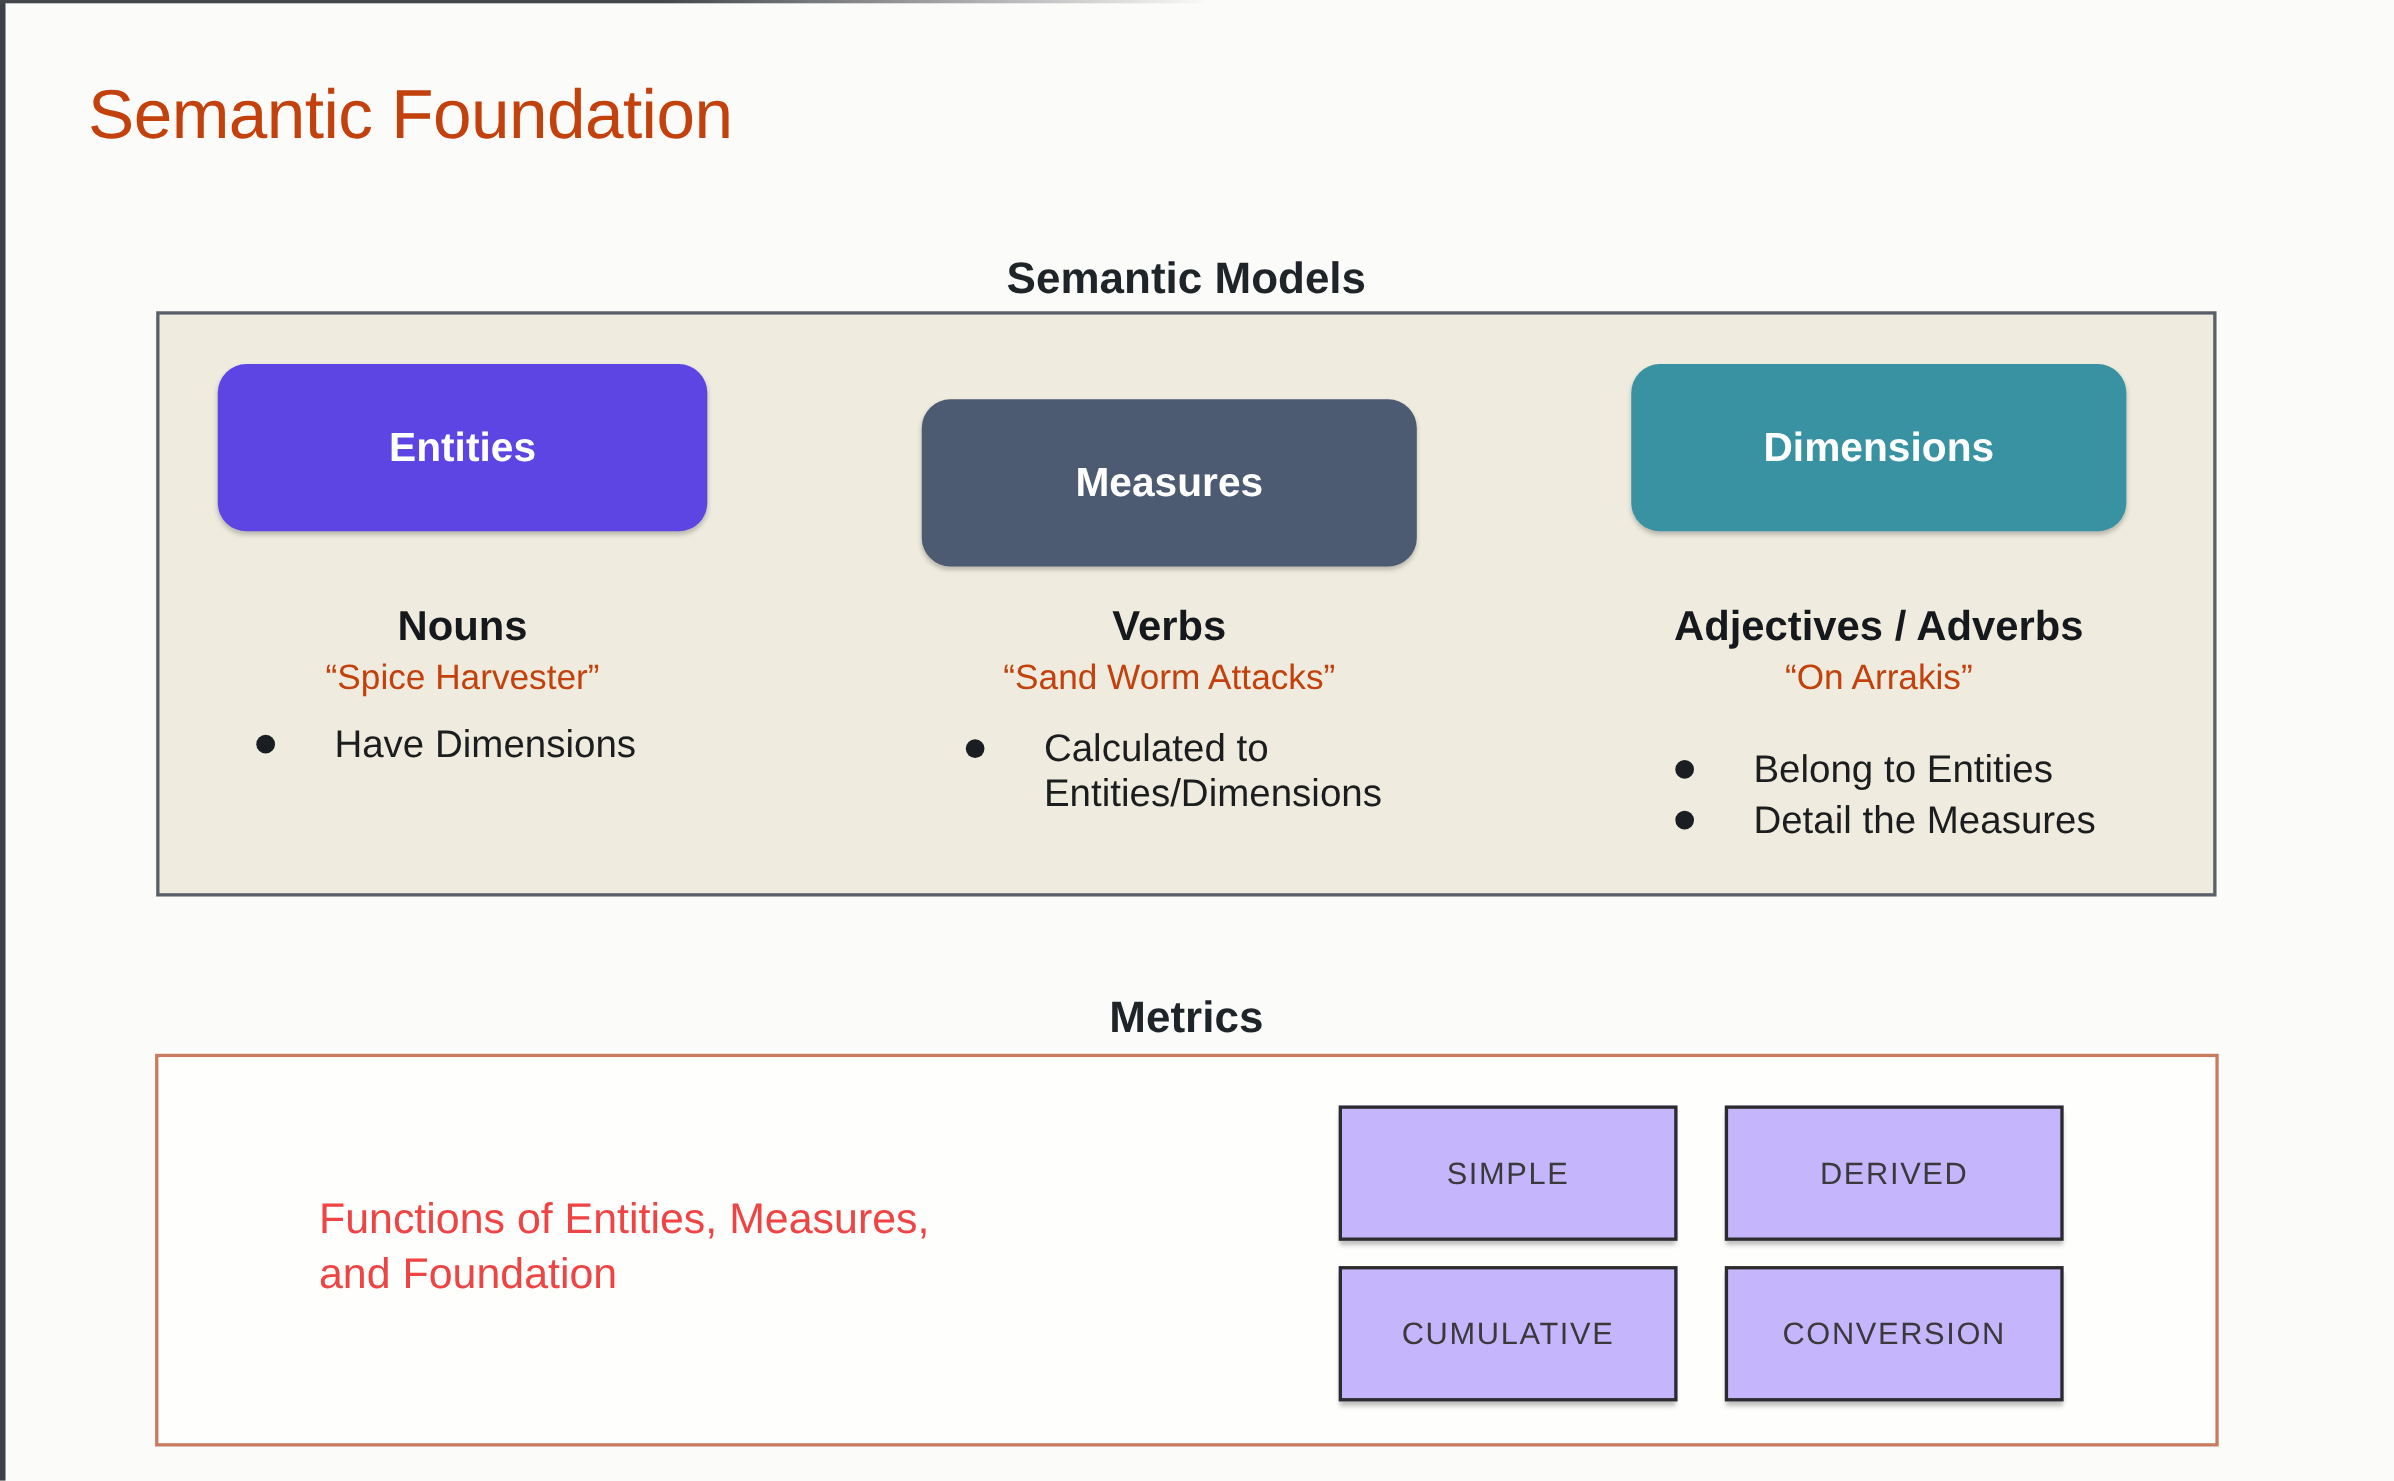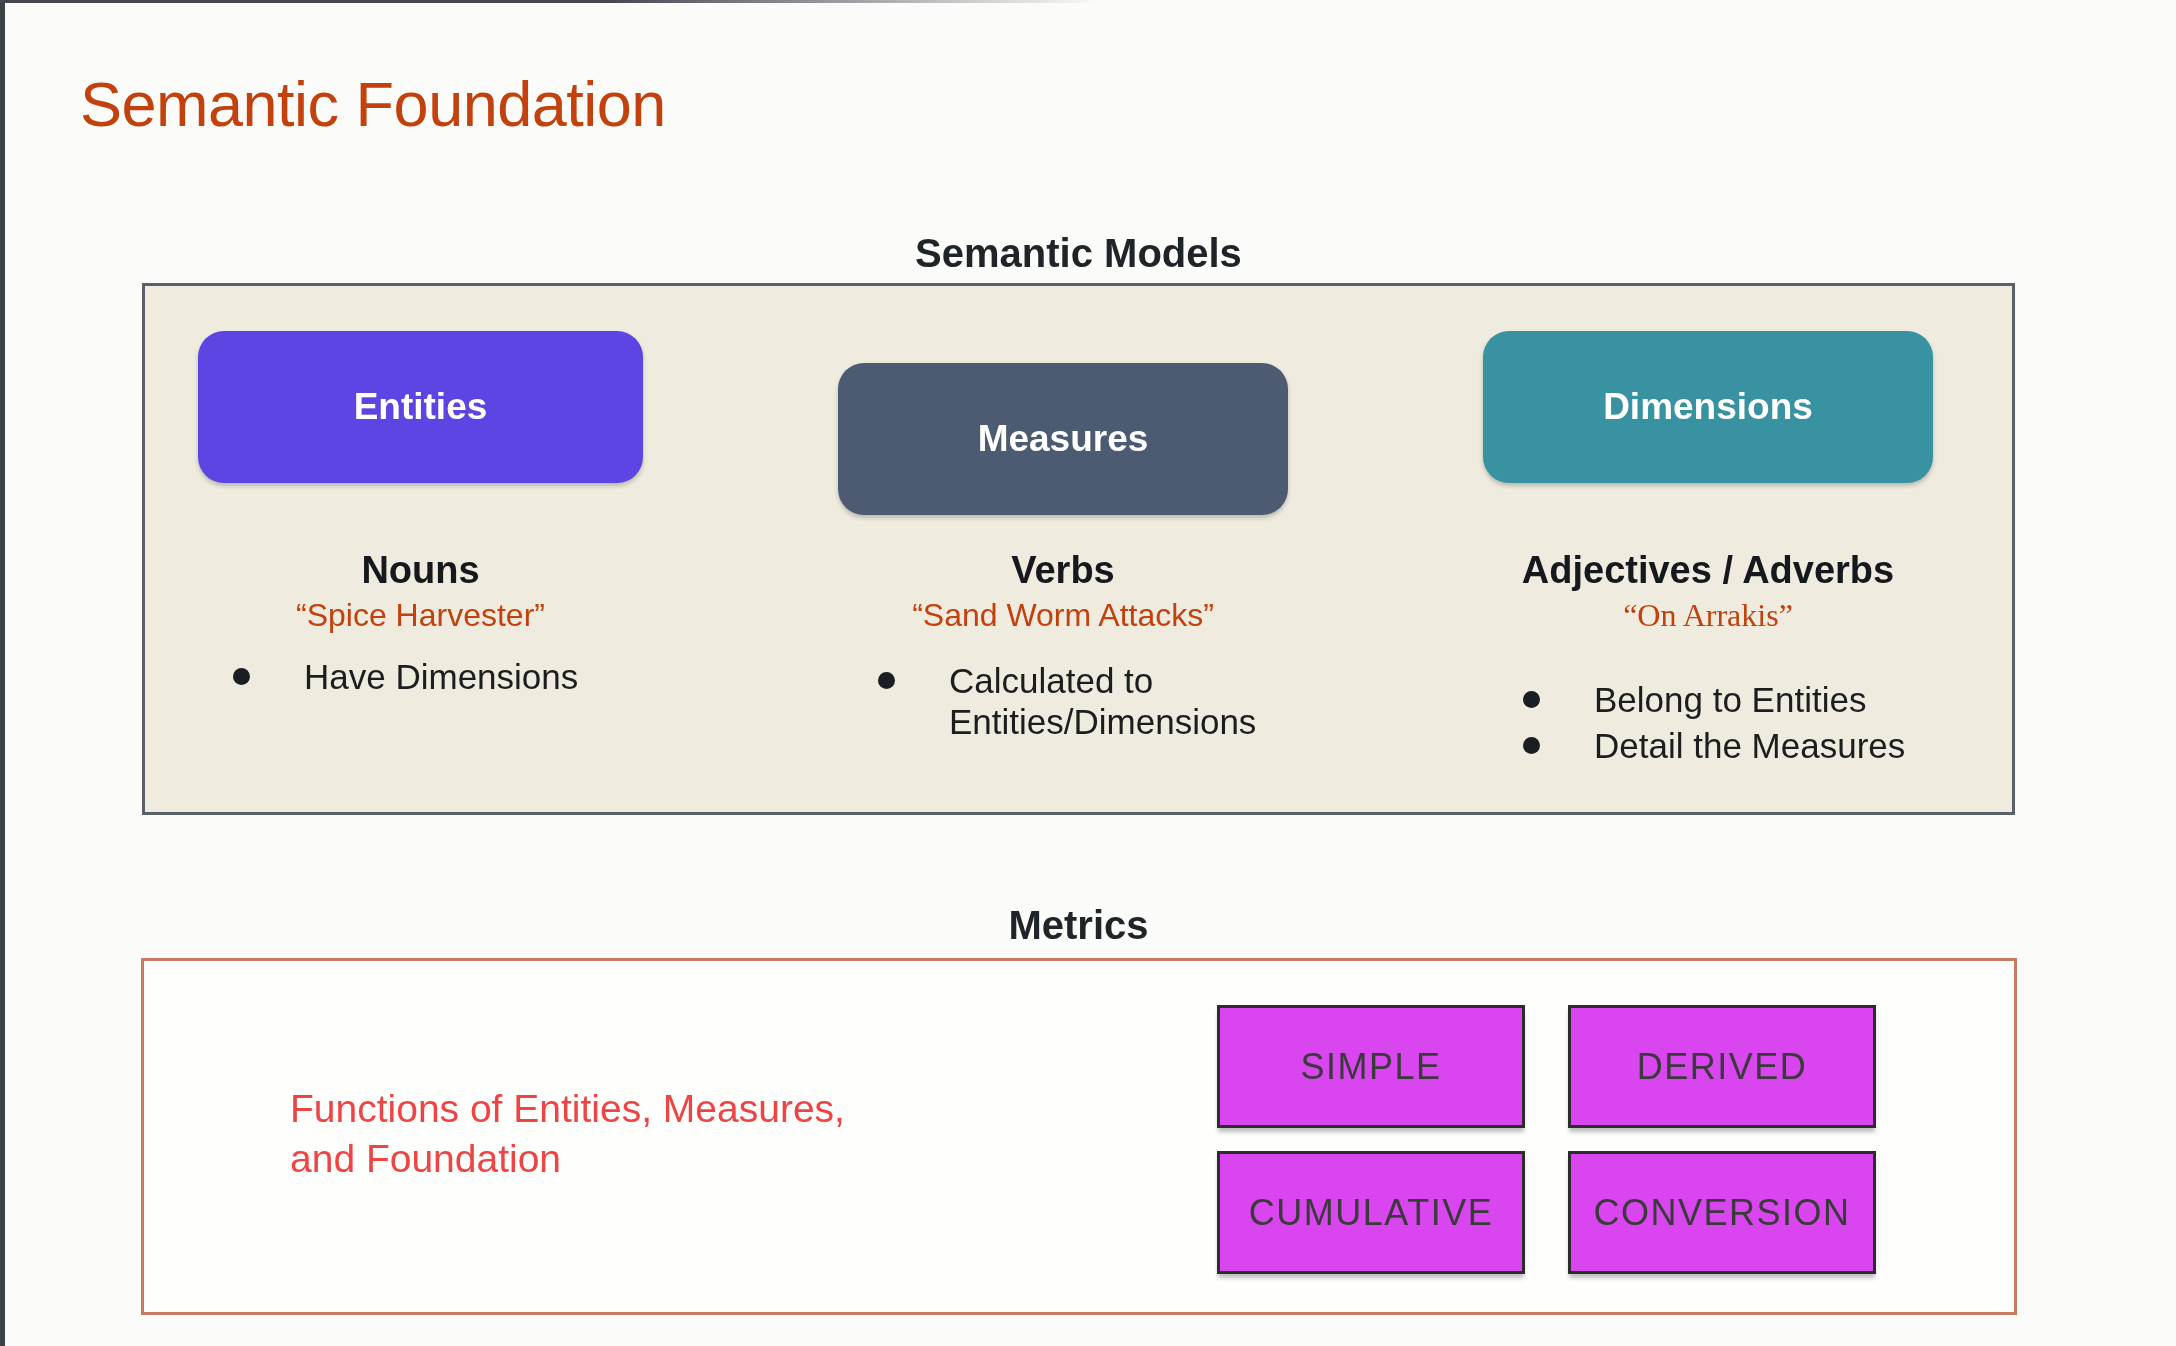--- a/index.html
+++ b/index.html
@@ -46,21 +46,21 @@
   .role-0{left:198px;width:445px;}
   .role-1{left:838px;width:450px;}
   .role-2{left:1458px;width:500px;}
 
   .example{
     position:absolute;top:597px;text-align:center;
     font-size:32px;font-weight:400;color:#c2410c;
   }
   .ex-0{left:198px;width:445px;}
   .ex-1{left:838px;width:450px;}
-  .ex-2{left:1458px;width:500px;font-family:Liberation Serif, serif;}
+  .ex-2{left:1458px;width:500px;}
 
   .bullets{position:absolute;}
   .bullets-0{left:233px;top:656px;}
   .bullets-1{left:878px;top:660px;}
   .bullets-2{left:1523px;top:679px;}
   .bullet{display:flex;align-items:flex-start;margin-bottom:5px;}
   .dot{
     flex:0 0 auto;width:17px;height:17px;border-radius:50%;
     background:#1a1d21;margin:12px 54px 0 0;
   }
@@ -78,23 +78,23 @@
     position:absolute;left:290px;top:1084px;
     font-size:39px;line-height:50px;color:#ef4444;
   }
 
   .metric-grid{
     position:absolute;left:1217px;top:1005px;
     display:grid;grid-template-columns:308px 308px;grid-auto-rows:123px;
     column-gap:43px;row-gap:23px;
   }
   .metric-box{
-    box-sizing:border-box;background:#d946ef;border:3px solid #2c2c2c;
+    box-sizing:border-box;background:#c4b5fd;border:3px solid #2c2c2c;
     display:flex;align-items:center;justify-content:center;
-    font-size:36px;letter-spacing:1.5px;color:#3a3a3a;
+    font-size:28px;letter-spacing:1.5px;color:#3a3a3a;
     box-shadow:0 5px 4px -1px rgba(0,0,0,0.25);
     text-align:center;
   }
 </style>
 </head>
 <body>
 
 <div class="edge-left"></div>
 <div class="edge-top"></div>
 

